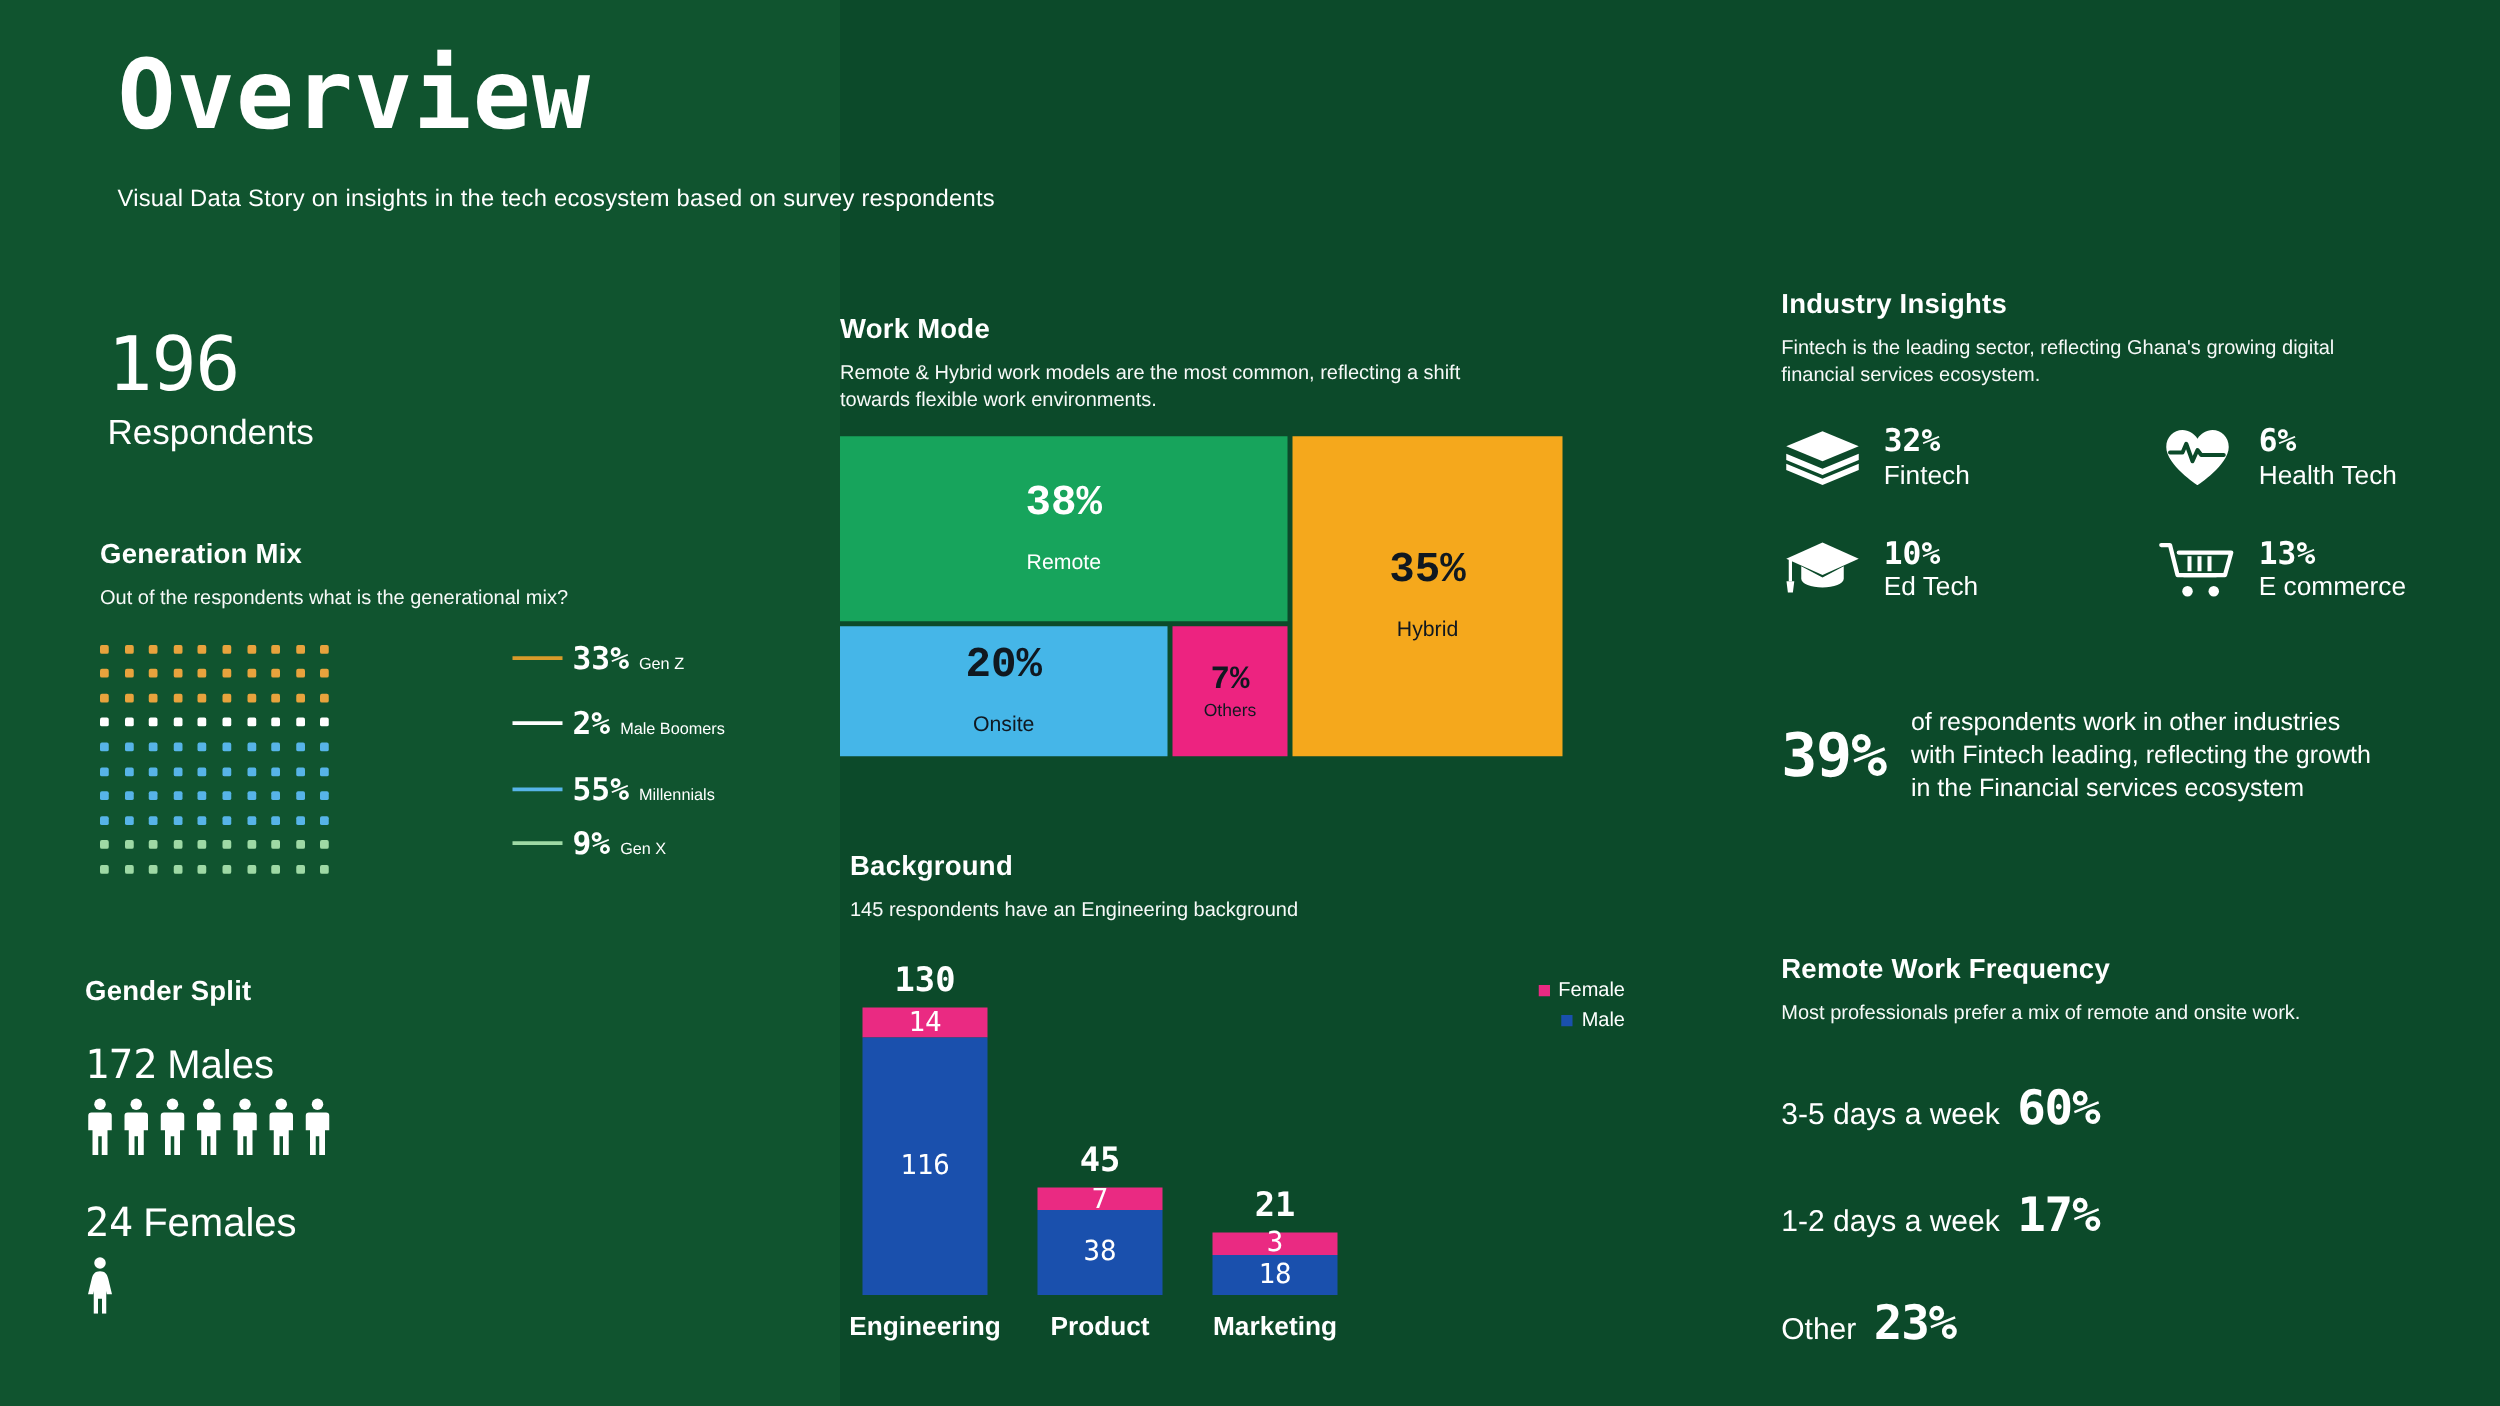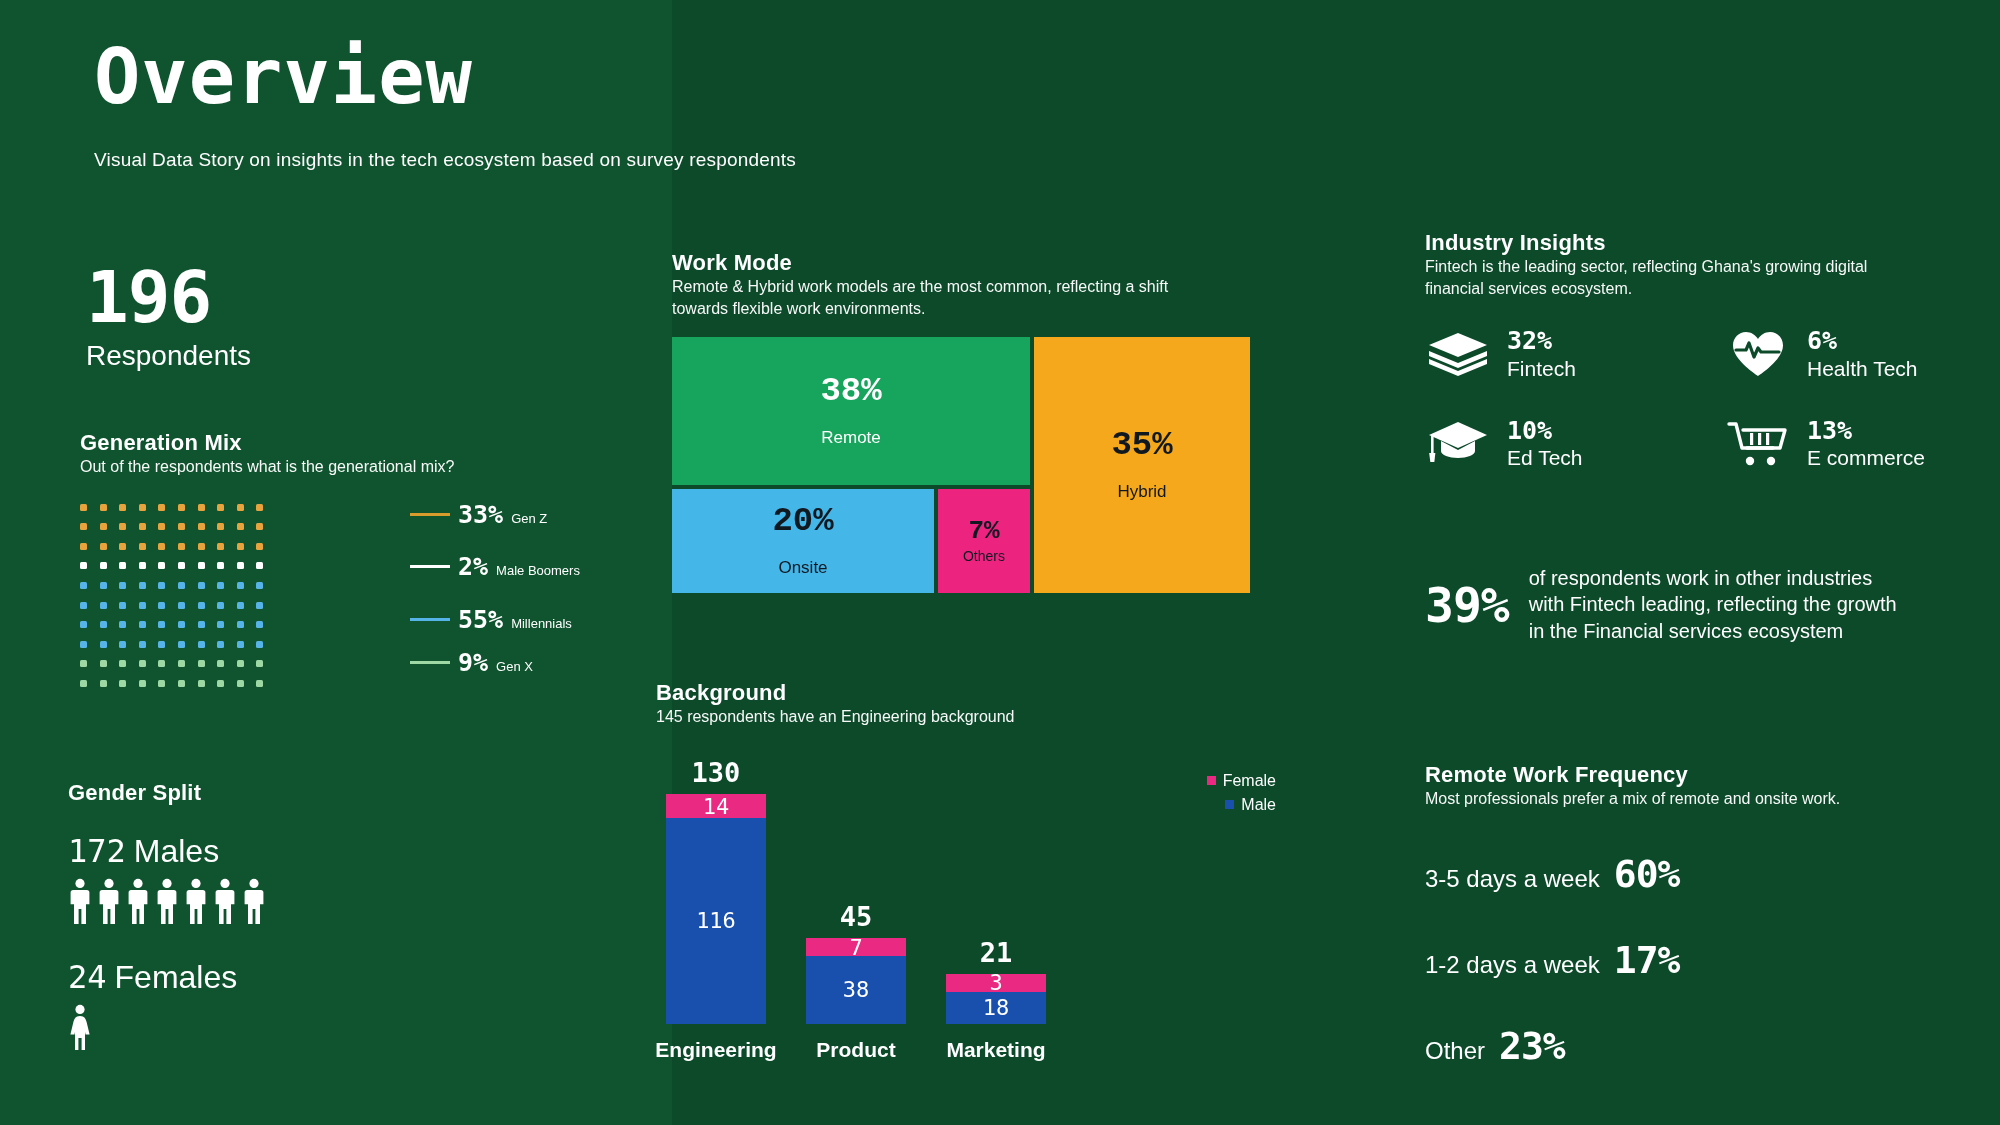--- a/index.html
+++ b/index.html
@@ -21,26 +21,26 @@
   
   #header { position:absolute; left:94px; top:38px; }
   .title {
     font-size:77px; font-weight:700; letter-spacing:1px; line-height:1;
     font-family:"DejaVu Sans Mono", monospace;
   }
   .subtitle { font-size:19px; margin-top:34px; letter-spacing:.2px; font-weight:400;}
 
   
   .sec-title { font-size:22px; font-weight:700; letter-spacing:.2px; }
-  .sec-sub   { font-size:16px; font-weight:400; line-height:1.35; margin-top:0; opacity:.97;}
+  .sec-sub   { font-size:16px; font-weight:400; line-height:1.35; margin-top:12px; opacity:.97;}
 
   
   #respondents { position:absolute; left:86px; top:265px; }
   .bignum {
-    font-size:71px; font-weight:700; line-height:.92;
+    font-size:60px; font-weight:400; line-height:.92;
     font-family:"DejaVu Sans Mono", monospace; letter-spacing:-1px;
   }
   .bignum-label { font-size:28px; font-weight:400; margin-top:10px; }
 
   
   #generation-mix { position:absolute; left:80px; top:430px; width:540px; }
   .dotwrap { position:relative; margin-top:26px; height:180px; }
   .dotgrid { display:flex; flex-direction:column; gap:12.6px; width:262px; }
   .dotrow  { display:flex; gap:12.6px; }
   .dot { width:7px; height:7px; border-radius:1.5px; }
@@ -61,21 +61,21 @@
   
   #work-mode { position:absolute; left:672px; top:250px; width:580px; }
   .treemap { position:relative; width:578px; height:256px; margin-top:18px; }
   .tile { position:absolute; display:flex; flex-direction:column; align-items:center; justify-content:center; }
   .tile-pct { font-size:34px; font-weight:700; font-family:Liberation Mono, monospace; line-height:1;}
   .tile-name { font-size:17px; font-weight:400; margin-top:20px;}
   .tile.small .tile-pct { font-size:26px; }
   .tile.small .tile-name { font-size:14px; margin-top:4px;}
 
   
-  #background { position:absolute; left:656px; top:680px; width:600px; }
+  #background { position:absolute; left:680px; top:680px; width:600px; }
   .barchart { position:relative; width:620px; height:320px; margin-top:22px; }
   .barcol { position:absolute; bottom:46px; display:flex; flex-direction:column; align-items:center; }
   .bar-total { font-size:27px; font-weight:700; font-family:"DejaVu Sans Mono", monospace; margin-bottom:6px;}
   .bar-stack { display:flex; flex-direction:column; width:100%; }
   .seg { display:flex; align-items:center; justify-content:center; font-size:22px; font-weight:500;
          font-family:"DejaVu Sans Mono", monospace; }
   .bar-cat { position:absolute; bottom:8px; font-size:21px; font-weight:600; text-align:center; }
   .bar-legend { position:absolute; right:0px; top:22px; }
   .bl-item { display:flex; align-items:center; justify-content:flex-end; gap:7px; font-size:16px; margin-bottom:6px;}
   .bl-sw { width:9px; height:9px; }

